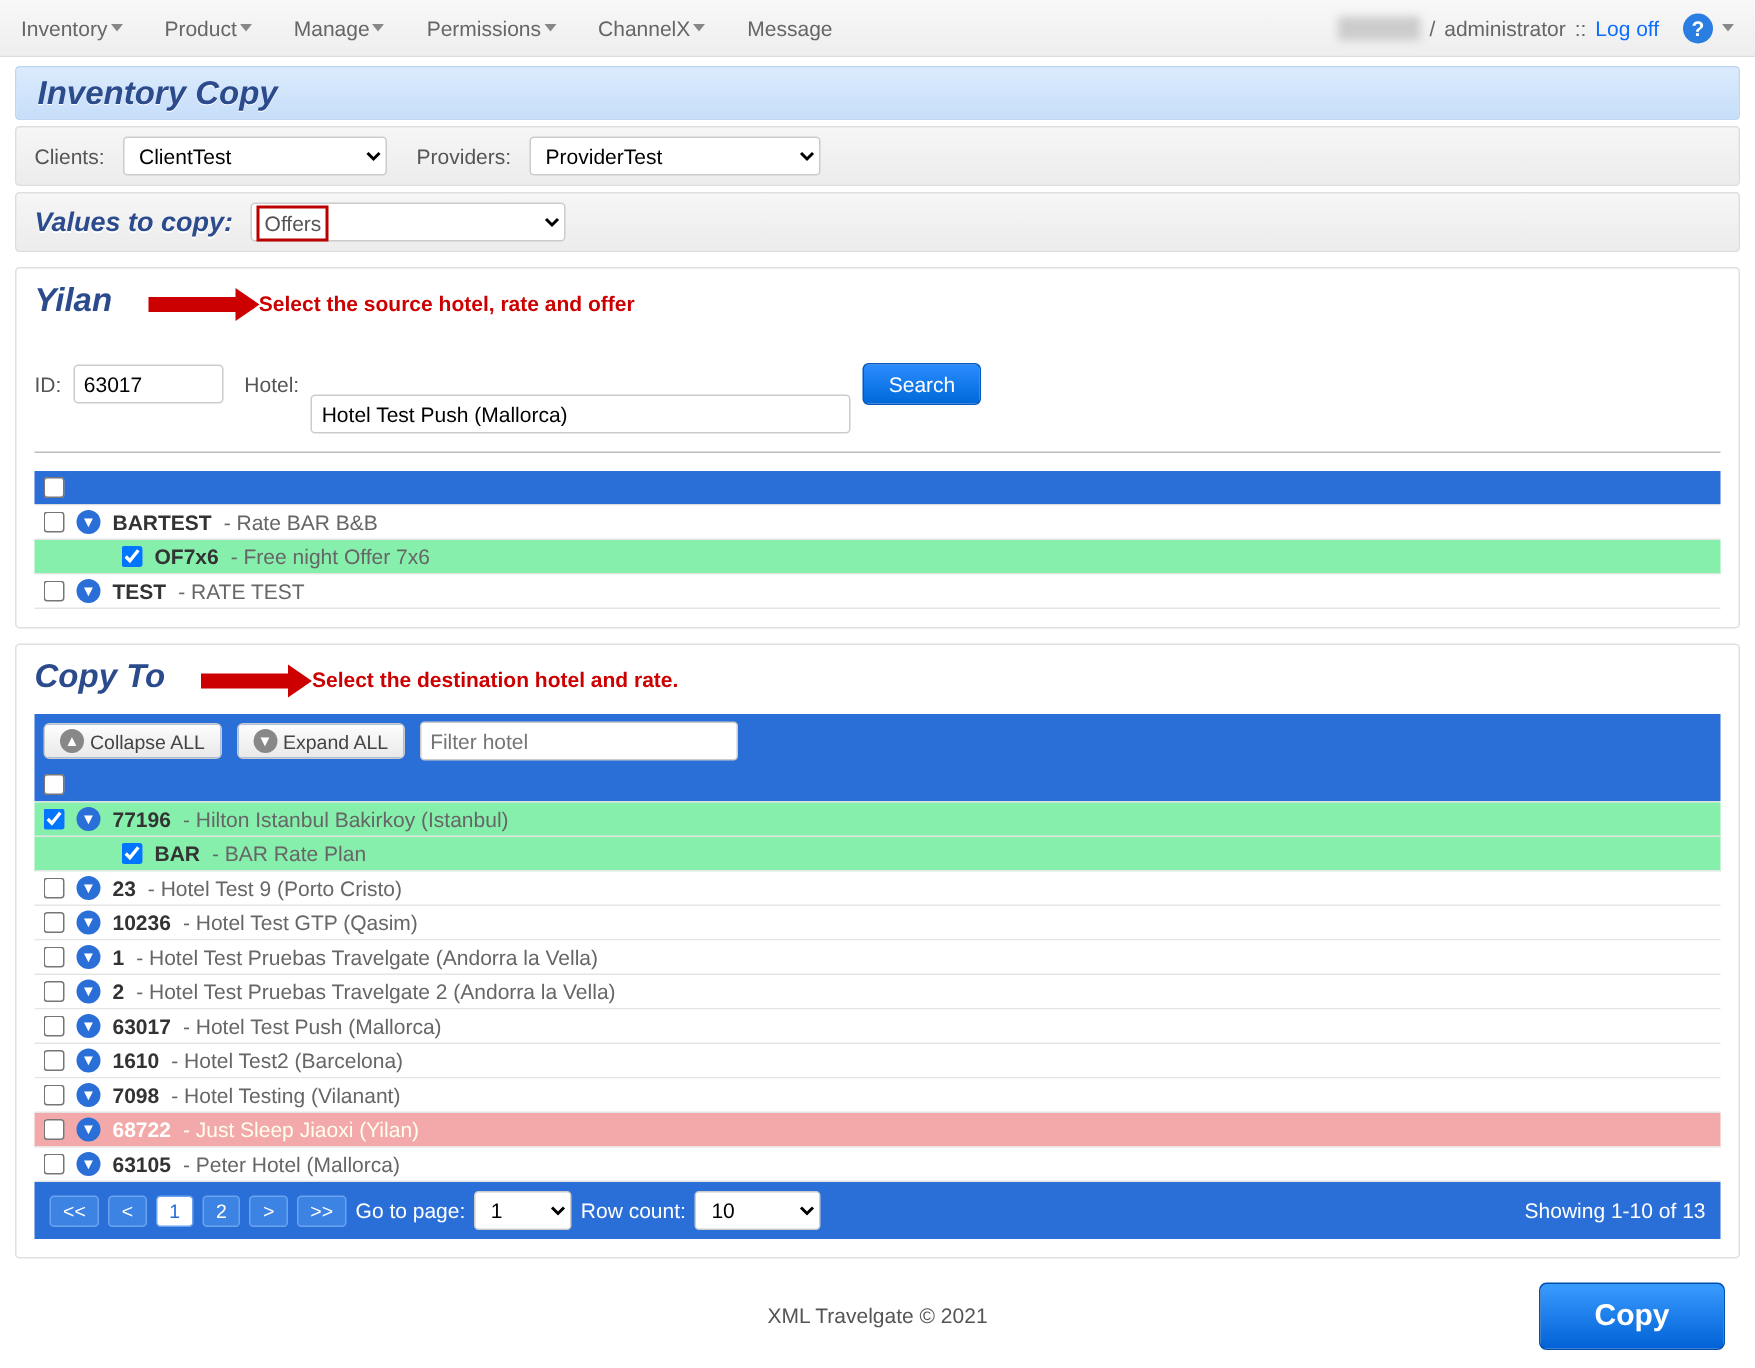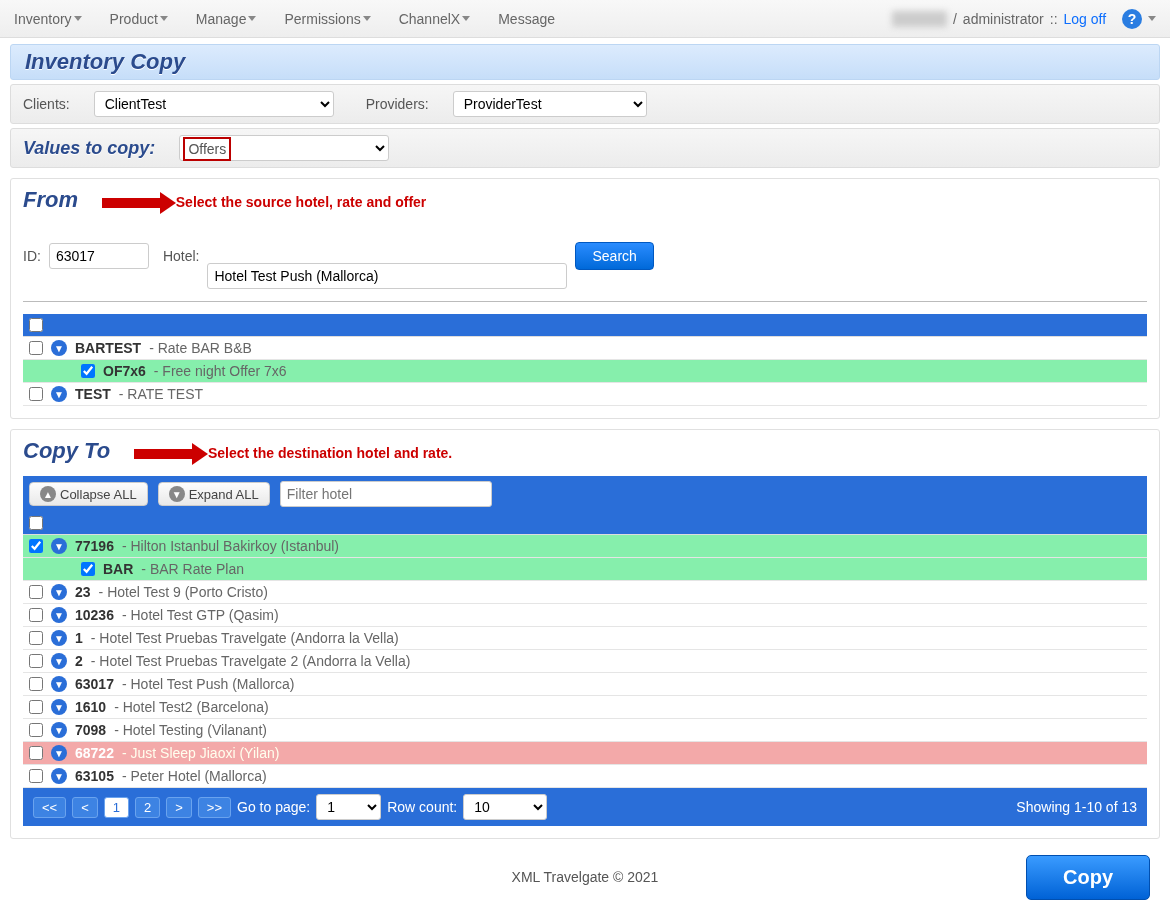--- a/index.html
+++ b/index.html
@@ -5,21 +5,21 @@
 *{box-sizing:border-box;margin:0;padding:0}
 body{font-family:Arial,Helvetica,sans-serif;font-size:14px;color:#333;background:#fff;width:1170px}
 .topbar{background:linear-gradient(#f8f8f8,#eee);border-bottom:1px solid #ddd;height:38px;display:flex;align-items:center;padding:0 14px}
 .topbar .menu{display:flex;gap:28px}
 .topbar .menu-item{color:#666;cursor:pointer;display:flex;align-items:center;gap:2px}
 .topbar .right{margin-left:auto;display:flex;align-items:center;gap:6px;color:#666}
 .topbar .right a{color:#0d6efd;text-decoration:none}
 .caret{display:inline-block;width:0;height:0;border-left:4px solid transparent;border-right:4px solid transparent;border-top:5px solid #888}
 .page-title-bar{background:linear-gradient(#dcebfd,#c6def9);border:1px solid #bcd6f3;border-radius:3px;margin:6px 10px 0;padding:4px 14px}
 .page-title{font-size:22px;font-style:italic;font-weight:bold;color:#2b4b8d;text-shadow:0 1px 0 #fff}
-.filters-bar{background:linear-gradient(#f6f6f6,#ececec);border:1px solid #ddd;border-radius:3px;margin:4px 10px 0;padding:6px 12px;display:flex;align-items:center;gap:24px;color:#555}
+.filters-bar{background:linear-gradient(#f6f6f6,#ececec);border:1px solid #ddd;border-radius:3px;margin:4px 10px 0;padding:6px 12px;display:flex;align-items:center;gap:12px;color:#555}
 select,input[type=text]{height:26px;border:1px solid #ccc;border-radius:3px;padding:2px 6px;font-size:14px;background:#fff}
 .panel{background:#fff;border:1px solid #e0e0e0;border-radius:3px;margin:10px;padding:8px 12px 12px}
 .panel h2{font-size:22px;font-style:italic;font-weight:bold;color:#2b4b8d;display:inline-block;margin-right:10px}
 .hint{color:#c00;font-weight:bold;font-size:14px}
 .arrow-right{display:inline-block;position:relative;width:60px;height:10px;background:#c00;margin:0 10px;vertical-align:middle}
 .arrow-right:after{content:"";position:absolute;right:-14px;top:-6px;border-left:16px solid #c00;border-top:11px solid transparent;border-bottom:11px solid transparent}
 .row-inline{display:flex;align-items:center;gap:8px;margin-top:10px;color:#555}
 .btn{display:inline-flex;align-items:center;justify-content:center;border-radius:4px;cursor:pointer;font-size:14px}
 .btn-primary{background:linear-gradient(#2a8cff,#0069d9);color:#fff;border:1px solid #0058c0;padding:5px 16px}
 .btn-big{background:linear-gradient(#3a9bff,#0062d6);color:#fff;border:1px solid #004fb0;padding:10px 36px;font-size:20px;font-weight:bold;border-radius:5px}
@@ -87,35 +87,35 @@
     <span class="caret"></span>
   </div>
 </div>
 
 <div class="page-title-bar">
   <span class="page-title">Inventory Copy</span>
 </div>
 
 <div class="filters-bar">
   <span>Clients:</span>
-  <select style="width:240px"><option>ClientTest</option></select>
+  <select style="width:176px"><option>ClientTest</option></select>
   <span style="margin-left:8px">Providers:</span>
   <select style="width:194px"><option>ProviderTest</option></select>
 </div>
 
 <div class="filters-bar">
   <span class="page-title" style="font-size:18px">Values to copy:</span>
   <span style="position:relative;display:inline-block">
     <select style="width:210px;padding-left:50px"><option></option></select>
     <span class="highlight-box" style="position:absolute;left:4px;top:2px">Offers</span>
   </span>
 </div>
 
 <div class="panel">
-  <h2>From</h2>
+  <h2>Yilan</h2>
   <span class="arrow-right"></span>
   <span class="hint">Select the source hotel, rate and offer</span>
 
   <div class="row-inline">
     <span>ID:</span>
     <input type="text" style="width: 100px;" value="63017">
     <span style="margin-left:6px">Hotel:</span>
     <input type="text" style="width: 360px; margin-top: 40px;" value="Hotel Test Push (Mallorca)">
     <span class="btn btn-primary">Search</span>
   </div>

